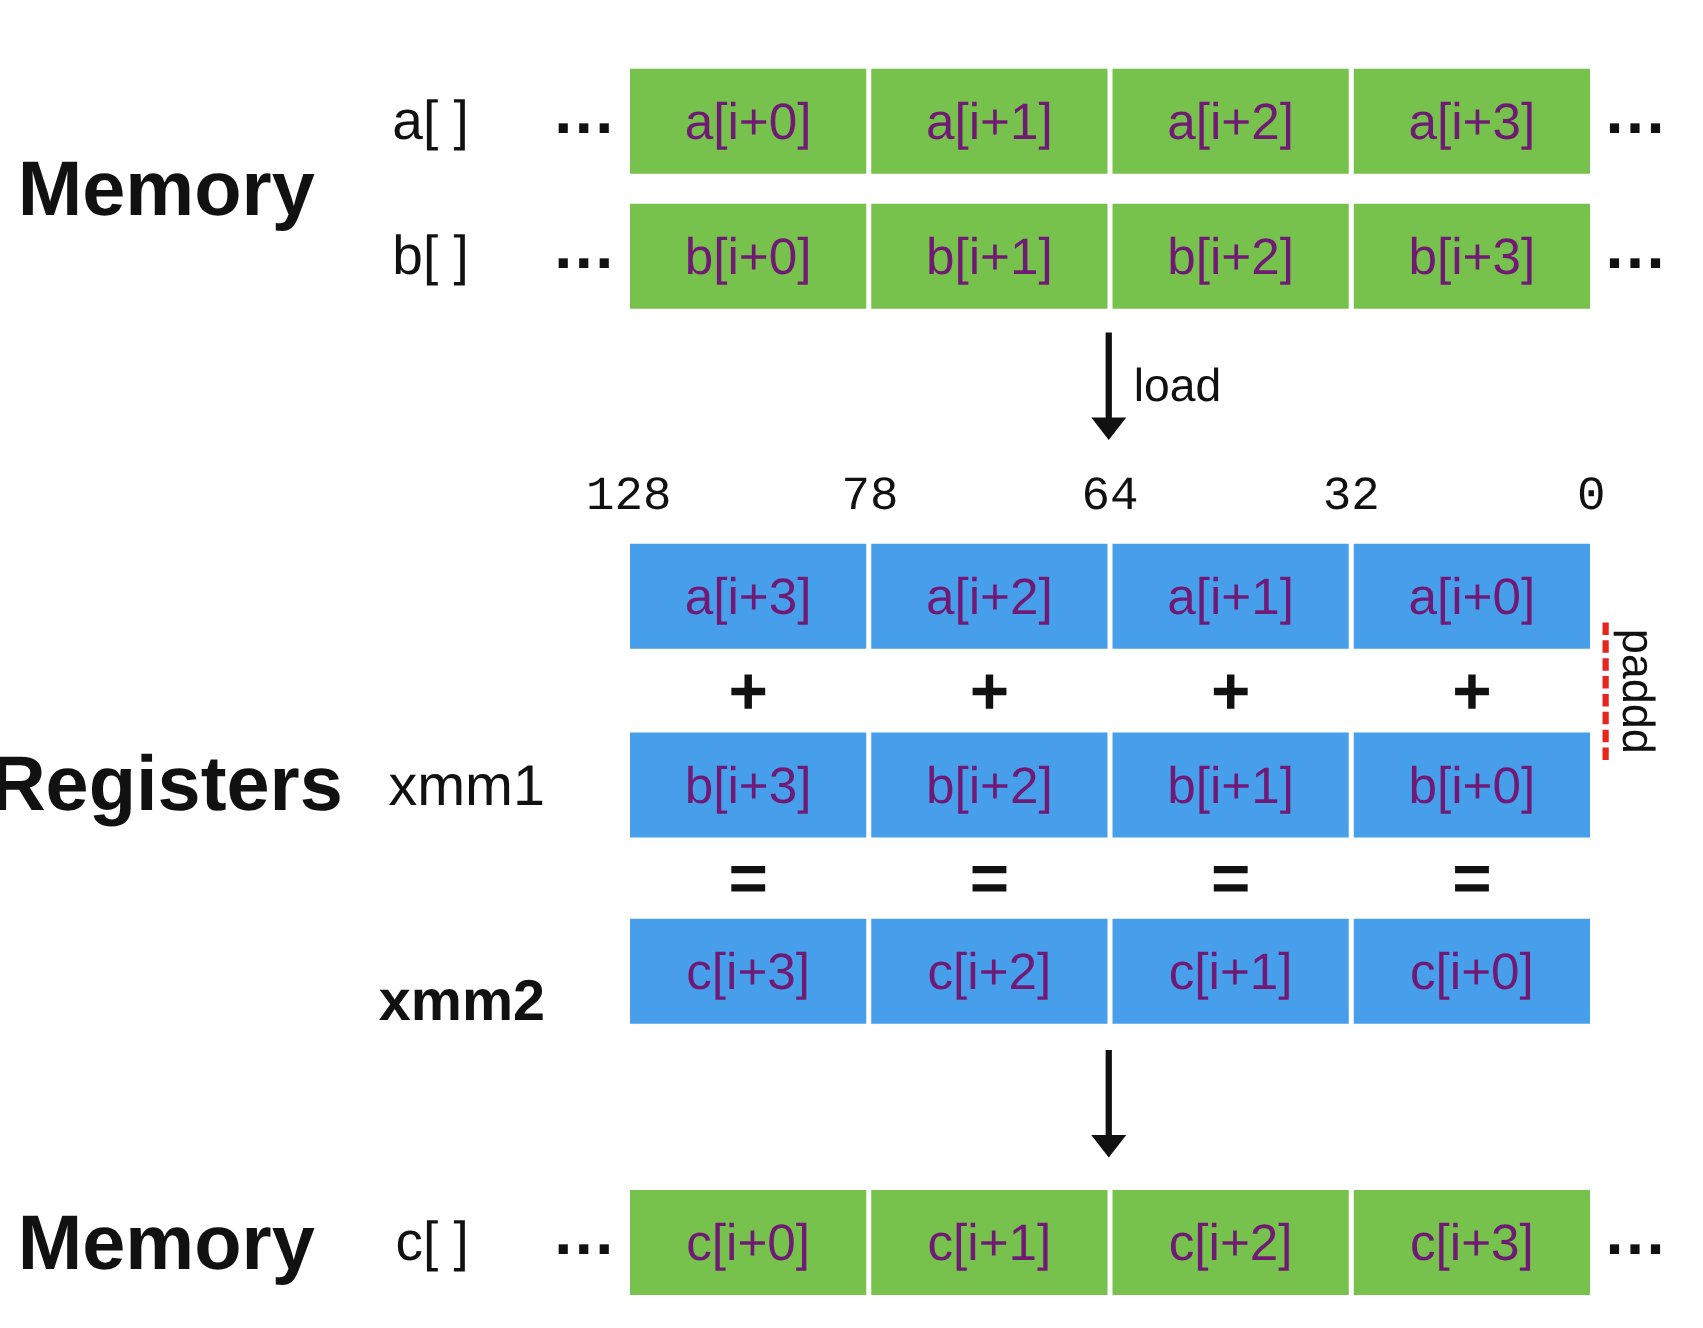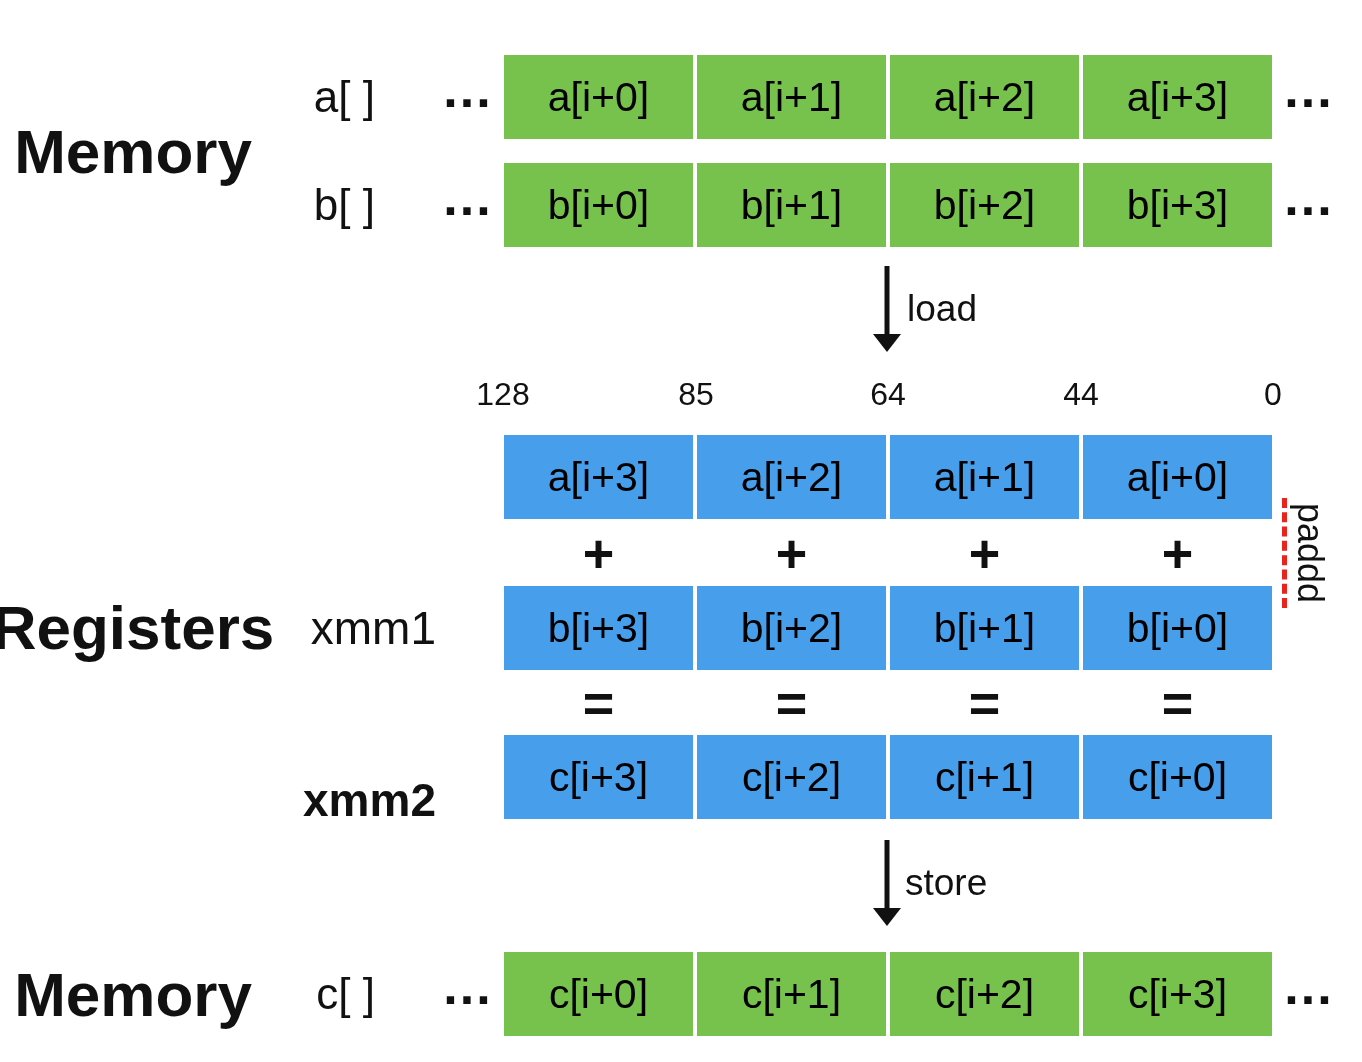--- a/index.html
+++ b/index.html
@@ -28,36 +28,36 @@
   }
   .reg-label{font-size:46px;}
 
   
   .cellrow{
     left:504px;width:768px;height:84px;
     display:flex;gap:4px;
   }
   .cell{
     flex:1;display:flex;align-items:center;justify-content:center;
-    color:#000000;font-size:41px;
+    color:#701a75;font-size:41px;
   }
   .green .cell{background:var(--green);}
   .blue .cell{background:var(--blue);}
 
   
   .dots{
     display:flex;align-items:center;justify-content:center;
     font-weight:bold;font-size:52px;letter-spacing:2px;
     padding-bottom:16px;box-sizing:border-box;
   }
 
   
   .bit-label{
     transform:translateX(-50%);
-    font-size:32px;white-space:nowrap;
+    font-size:38px;white-space:nowrap;font-family:Liberation Mono, monospace;
   }
 
   
   .oprow{
     left:504px;width:768px;
     display:flex;gap:4px;
   }
   .op{
     flex:1;display:flex;align-items:center;justify-content:center;
     font-size:54px;font-weight:bold;
@@ -119,23 +119,23 @@
   </div>
   <div class="abs dots" style="left:1279px;top:163px;width:60px;height:84px;">...</div>
 
   <div class="abs arrow" style="left:873px;top:266px;height:86px;">
     <div class="shaft" style="height:70px;"></div>
     <div class="head"></div>
   </div>
   <div class="abs flow-label" style="left:907px;top:266px;height:86px;">load</div>
 
   <div class="abs bit-label" style="left:503px;top:376px;">128</div>
-  <div class="abs bit-label" style="left:696px;top:376px;">85</div>
+  <div class="abs bit-label" style="left:696px;top:376px;">78</div>
   <div class="abs bit-label" style="left:888px;top:376px;text-align:right;">64</div>
-  <div class="abs bit-label" style="left:1081px;top:376px;">44</div>
+  <div class="abs bit-label" style="left:1081px;top:376px;">32</div>
   <div class="abs bit-label" style="left:1273px;top:376px;">0</div>
 
   <div class="abs section-label" style="left:13px;top:435px;width:240px;height:384px;">Registers</div>
 
   <div class="abs cellrow blue" style="top:435px;">
     <div class="cell">a[i+3]</div>
     <div class="cell">a[i+2]</div>
     <div class="cell">a[i+1]</div>
     <div class="cell">a[i+0]</div>
   </div>
@@ -169,21 +169,20 @@
     <div class="cell">c[i+3]</div>
     <div class="cell">c[i+2]</div>
     <div class="cell">c[i+1]</div>
     <div class="cell">c[i+0]</div>
   </div>
 
   <div class="abs arrow" style="left:873px;top:840px;height:86px;">
     <div class="shaft" style="height:70px;"></div>
     <div class="head"></div>
   </div>
-  <div class="abs flow-label" style="left:905px;top:840px;height:86px;">store</div>
 
   <div class="abs section-label" style="left:13px;top:952px;width:240px;height:85px;">Memory</div>
 
   <div class="abs side-label" style="left:250px;top:952px;width:125px;height:84px;">c[ ]</div>
   <div class="abs dots" style="left:438px;top:952px;width:60px;height:84px;">...</div>
   <div class="abs cellrow green" style="top:952px;">
     <div class="cell">c[i+0]</div>
     <div class="cell">c[i+1]</div>
     <div class="cell">c[i+2]</div>
     <div class="cell">c[i+3]</div>

